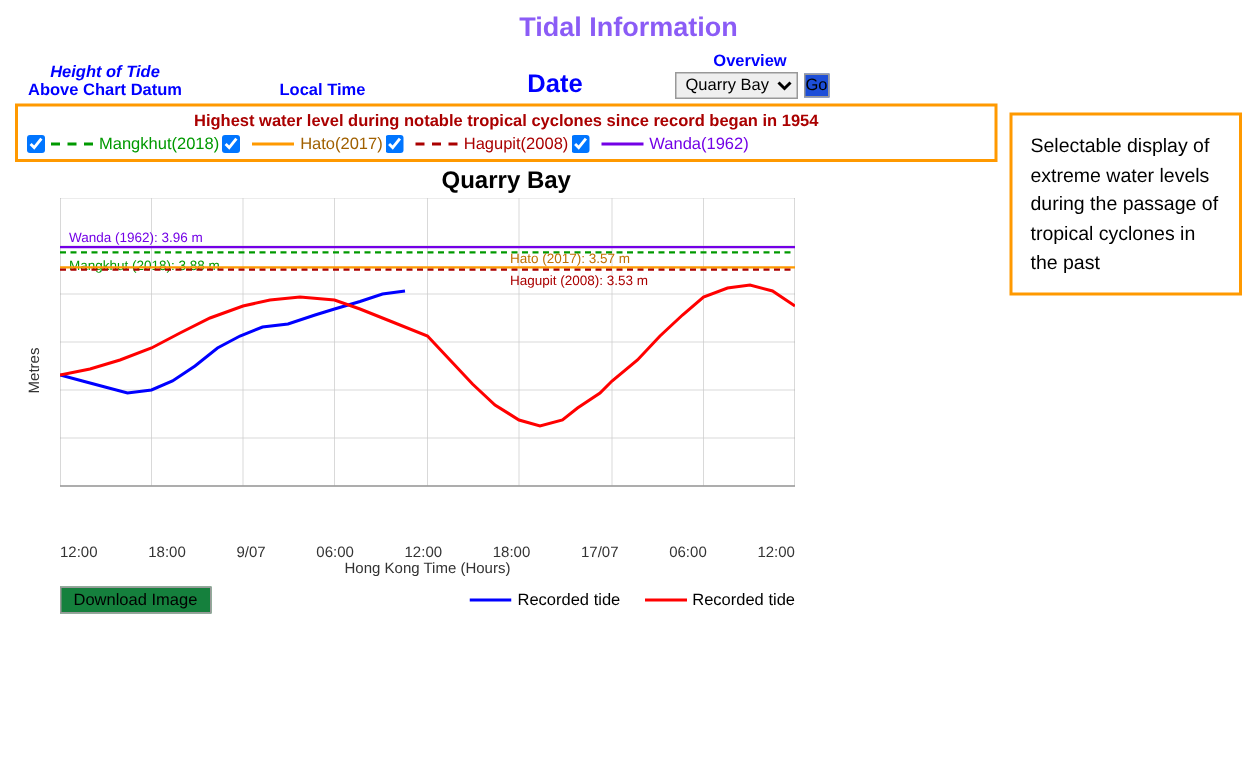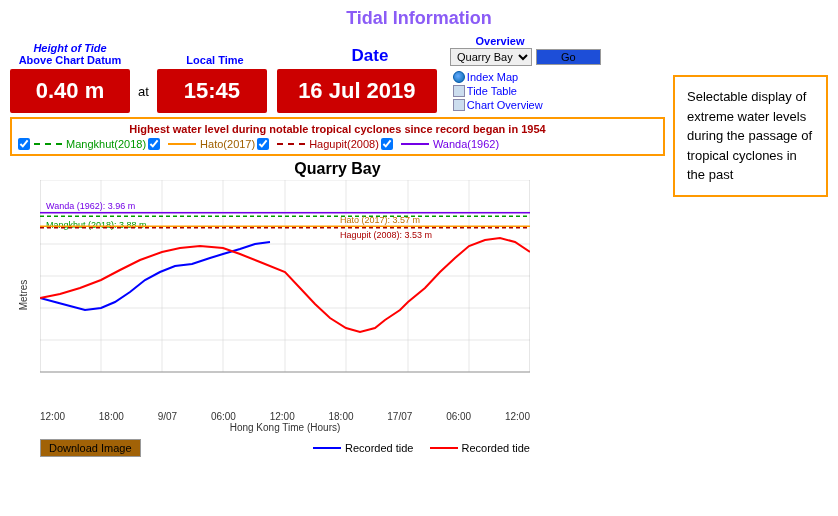--- a/index.html
+++ b/index.html
@@ -11,42 +11,42 @@
 
     .labels-row { display: flex; align-items: flex-end; gap: 0; margin-bottom: 3px; }
 
     .values-row { display: flex; align-items: center; gap: 0; margin-bottom: 4px; }
     .box-red { background: #c00; color: #fff; font-size: 22px; font-weight: bold; border: 3px solid #c00; padding: 6px 10px; text-align: center; border-radius: 2px; }
     .box-height { width: 120px; }
     .at-text { font-size: 13px; color: #000; margin: 0 8px; }
     .box-time { width: 110px; }
     .box-date { width: 160px; }
     .location-select { font-size: 11px; border: 1px solid #999; padding: 1px 2px; }
-    .go-button { font-size: 11px; padding: 1px 24px; border: 1px solid #999; background: #1d4ed8; cursor: pointer; }
+    .go-button { font-size: 11px; padding: 1px 0; border: 1px solid #999; background: #1d4ed8; cursor: pointer; }
 
     .links-section { margin-left: 6px; font-size: 11px; }
     .links-section a { color: #00f; text-decoration: none; display: flex; align-items: center; gap: 2px; white-space: nowrap; }
     .globe-icon { display: inline-block; width: 12px; height: 12px; border-radius: 50%; background: radial-gradient(circle at 40% 40%, #6af, #06a); border: 1px solid #05a; }
 
     .typhoon-panel { border: 2px solid #f90; padding: 4px 6px; margin-bottom: 4px; }
     .typhoon-title { color: #a00; font-size: 11px; font-weight: bold; text-align: center; margin-bottom: 3px; }
     .typhoon-items { display: flex; gap: 6px; align-items: center; flex-wrap: wrap; }
     .typhoon-item { display: flex; align-items: center; gap: 2px; font-size: 11px; }
     .typhoon-item input[type=checkbox] { width: 12px; height: 12px; }
 
     .chart-title { text-align: center; font-size: 16px; font-weight: bold; color: #000; margin: 4px 0 2px; }
 
     .chart-section { display: flex; gap: 0; position: relative; }
     .y-axis { width: 30px; position: relative; height: 230px; }
 
     .chart-wrapper { position: relative; }
     .chart-svg { display: block; }
 
     .bottom-row { display: flex; align-items: center; justify-content: space-between; margin-top: 6px; }
-    .download-btn { font-size: 11px; padding: 2px 8px; border: 1px solid #999; background: #a16207; cursor: pointer; }
+    .download-btn { font-size: 11px; padding: 2px 8px; border: 1px solid #999; background: #15803d; cursor: pointer; }
     .legend { display: flex; gap: 16px; align-items: center; font-size: 11px; }
     .legend-item { display: flex; align-items: center; gap: 4px; }
 
     .annotation-box { border: 2px solid #f90; padding: 10px 12px; width: 155px; font-size: 13px; line-height: 1.5; color: #000; margin-left: 8px; flex-shrink: 0; align-self: flex-start; margin-top: 40px; }
 
     .top-info-row { display: flex; align-items: flex-start; }
     .top-info-left { flex: 1; }
 
     .dashed-line { display: inline-block; width: 28px; height: 0; border-top: 2px dashed; vertical-align: middle; margin: 0 2px; }
     .solid-line { display: inline-block; width: 28px; height: 0; border-top: 2px solid; vertical-align: middle; margin: 0 2px; }
@@ -77,41 +77,20 @@
           <div style="color:#00f; font-size:11px; font-weight:bold; text-align:center; width:100px;">Overview</div>
           <div style="display:flex; align-items:center; gap:4px; margin-top:1px;">
             <select class="location-select">
               <option>Quarry Bay</option>
             </select>
             <button class="go-button">Go</button>
           </div>
         </div>
       </div>
 
-      <div class="values-row">
-        <div class="box-red box-height">0.40 m</div>
-        <span class="at-text">at</span>
-        <div class="box-red box-time">15:45</div>
-        <div class="box-red box-date" style="margin-left:10px;">16 Jul 2019</div>
-
-        <div class="links-section" style="margin-left:16px;">
-          <a href="#">
-            <span class="globe-icon"></span>
-            <span>Index Map</span>
-          </a>
-          <a href="#" style="margin-top:2px;">
-            <span style="display:inline-block;width:12px;height:12px;background:#cde;border:1px solid #88a;"></span>
-            <span>Tide Table</span>
-          </a>
-          <a href="#" style="margin-top:2px;">
-            <span style="display:inline-block;width:12px;height:12px;background:#cde;border:1px solid #88a;"></span>
-            <span>Chart Overview</span>
-          </a>
-        </div>
-      </div>
 
       <div class="typhoon-panel">
         <div class="typhoon-title">Highest water level during notable tropical cyclones since record began in 1954</div>
         <div class="typhoon-items">
           <div class="typhoon-item">
             <input type="checkbox" checked="" style="">
             <span class="dashed-line" style="border-color:#009900;"></span>
             <span style="color:#009900;">Mangkhut(2018)</span>
             <input type="checkbox" checked="" style="">
           </div>

